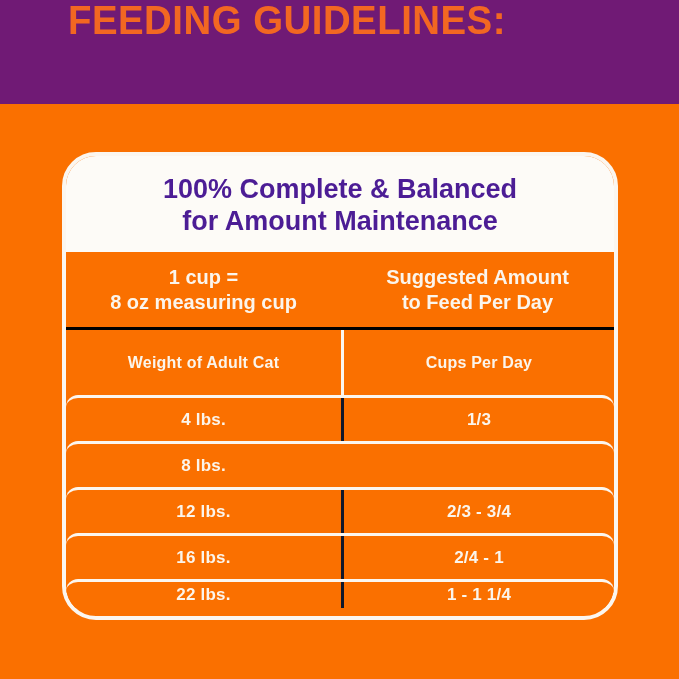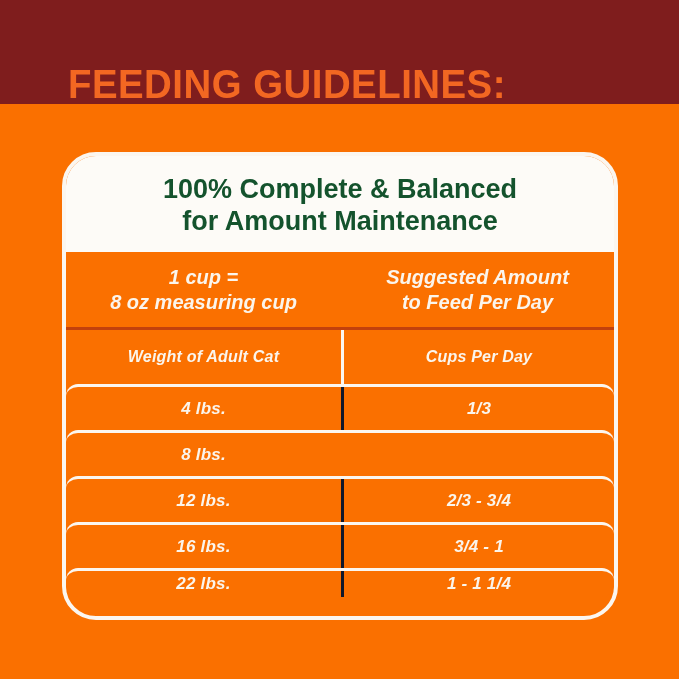--- a/index.html
+++ b/index.html
@@ -22,23 +22,23 @@
     box-sizing: border-box;
   }
 
   
   .banner {
     position: absolute;
     left: 0;
     top: 0;
     width: 679px;
     height: 104px;
-    background: #7f1d1d;
-    display: flex;
-    align-items: flex-end;
+    background: #701a75;
+    display: flex;
+    align-items: flex-start;
   }
   .banner-title {
     margin-left: 68px;
     color: #F26722;
     font-family: "Liberation Sans Narrow", "Liberation Sans", sans-serif;
     font-size: 40px;
     font-weight: bold;
     letter-spacing: 0.5px;
     line-height: 1;
     white-space: nowrap;
@@ -74,21 +74,21 @@
     height: 96px;
     background: #FDFBF7;
     display: flex;
     flex-direction: column;
     align-items: center;
     justify-content: center;
     box-sizing: border-box;
     padding-top: 4px;
   }
   .card-head-line {
-    color: #14532d;
+    color: #4c1d95;
     font-size: 27px;
     font-weight: bold;
     line-height: 1.18;
     text-align: right;
     white-space: nowrap;
   }
 
   
   .table {
     display: block;
@@ -101,40 +101,39 @@
     box-sizing: border-box;
     background: #FA7000;
   }
   .tcell {
     display: flex;
     align-items: center;
     justify-content: center;
     box-sizing: border-box;
     color: #FBF5EC;
     text-align: right;
-    font-style: italic;
   }
   .tcell.left  { width: 275px; }
   .tcell.right { width: 273px; }
 
   
   .row-intro {
     height: 75px;
   }
   .row-intro .tcell {
     font-size: 20px;
     font-weight: bold;
     line-height: 1.22;
     flex-direction: column;
   }
 
   
   .row-colhead {
-    height: 57px;
-    border-top: 3px solid #c2410c;
+    height: 68px;
+    border-top: 3px solid #000000;
   }
   .row-colhead .tcell {
     font-size: 16px;
     font-weight: bold;
     letter-spacing: 0.2px;
   }
   .row-colhead .tcell.right {
     border-left: 3px solid #FBF6EF;
   }
 
@@ -201,21 +200,21 @@
         <div class="tcell left">8 lbs.</div>
       </div>
 
       <div class="trow row-data">
         <div class="tcell left">12 lbs.</div>
         <div class="tcell right">2/3 - 3/4</div>
       </div>
 
       <div class="trow row-data">
         <div class="tcell left">16 lbs.</div>
-        <div class="tcell right">3/4 - 1</div>
+        <div class="tcell right">2/4 - 1</div>
       </div>
 
       <div class="trow row-data">
         <div class="tcell left">22 lbs.</div>
         <div class="tcell right">1 - 1 1/4</div>
       </div>
 
     </div>
   </div>
 </div>

